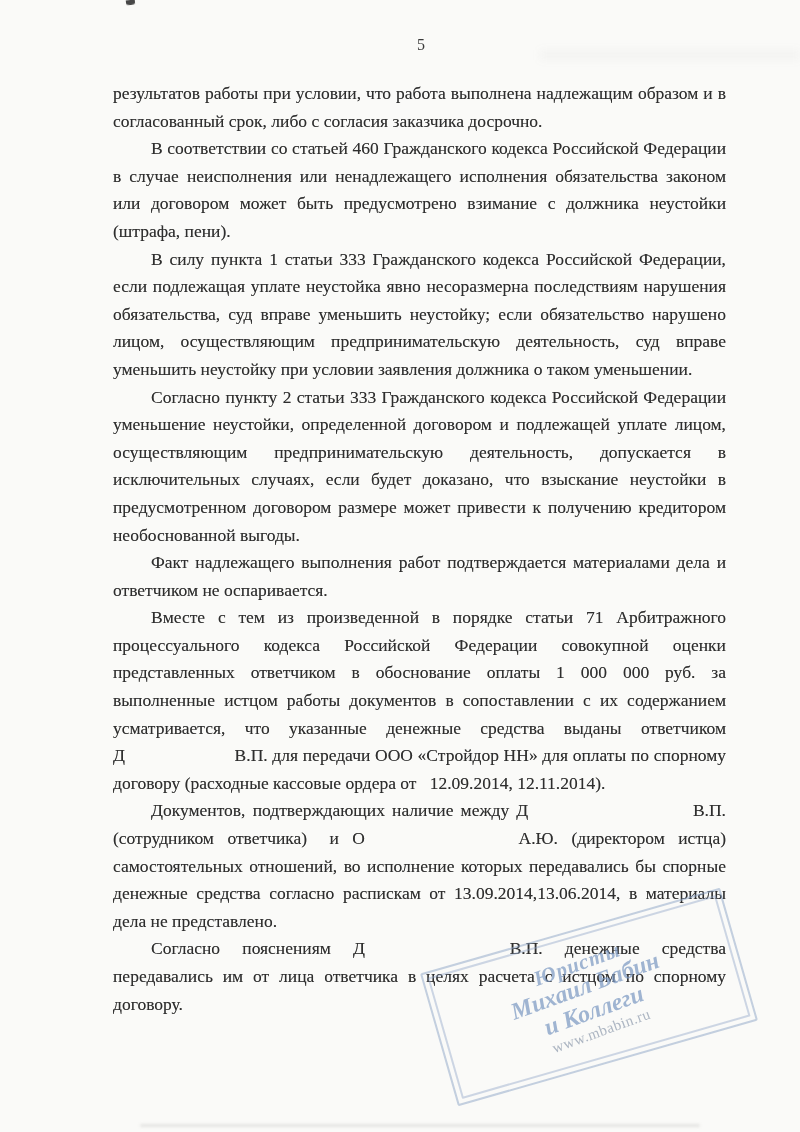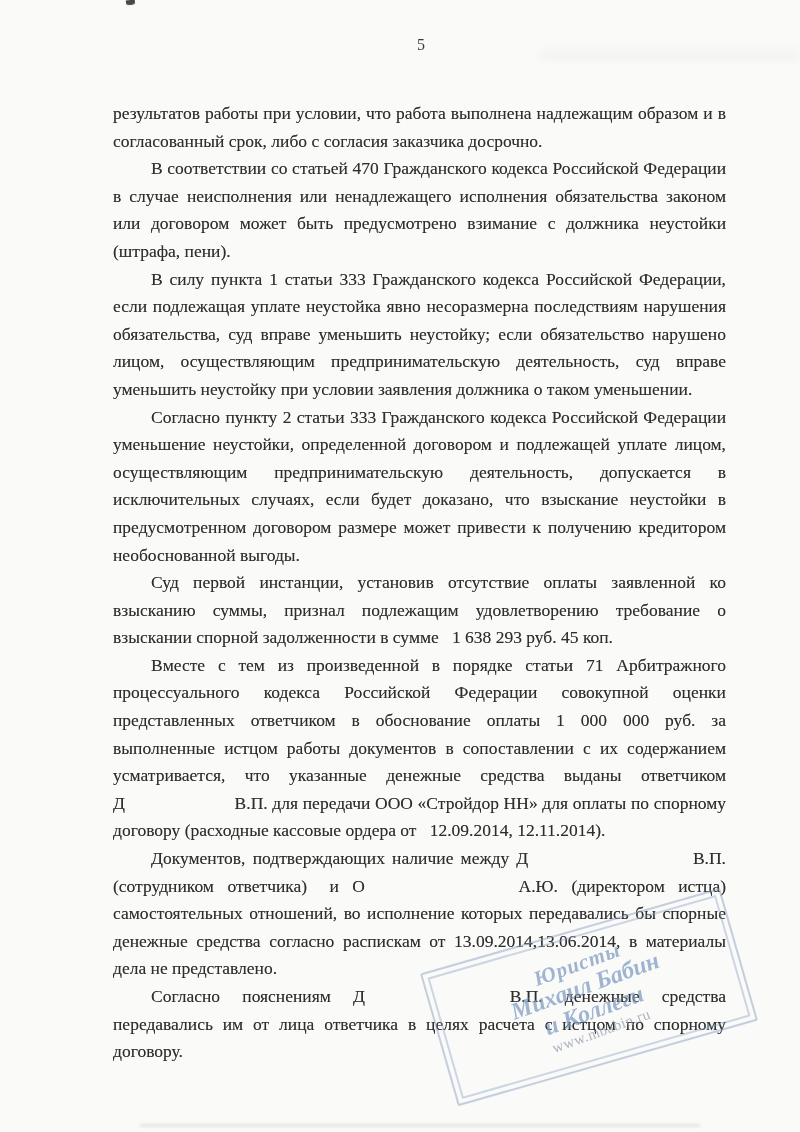--- a/index.html
+++ b/index.html
@@ -24,21 +24,21 @@
     font-size:17.5px;
     line-height:27.6px;
     text-align:justify;
     color:#2e2e2e;
     text-shadow:0 0 0.5px rgba(40,40,40,0.45);
   }
   .body-text p{
     margin:0;
     text-indent:38px;
   }
-  .body-text p.no-indent{ text-indent:0;margin-top:20px; }
+  .body-text p.no-indent{ text-indent:0; }
   
   .stamp{
     position:absolute;
     left:433px;top:928px;
     width:308px;height:134px;
     transform:rotate(-16deg);
     transform-origin:center center;
     border:2px solid rgba(140,163,197,0.50);
     border-radius:2px;
   }
@@ -103,24 +103,24 @@
 
 <div class="page">
 
   <div class="artifact-top-tick"></div>
   <div class="artifact-top-shade"></div>
 
   <div class="page-number">5</div>
 
   <div class="body-text">
     <p class="no-indent">результатов работы при условии, что работа выполнена надлежащим образом и в согласованный срок, либо с согласия заказчика досрочно.</p>
-    <p>В соответствии со статьей 470 Гражданского кодекса Российской Федерации в случае неисполнения или ненадлежащего исполнения обязательства законом или договором может быть предусмотрено взимание с должника неустойки (штрафа, пени).</p>
+    <p>В соответствии со статьей 460 Гражданского кодекса Российской Федерации в случае неисполнения или ненадлежащего исполнения обязательства законом или договором может быть предусмотрено взимание с должника неустойки (штрафа, пени).</p>
     <p>В силу пункта 1 статьи 333 Гражданского кодекса Российской Федерации, если подлежащая уплате неустойка явно несоразмерна последствиям нарушения обязательства, суд вправе уменьшить неустойку; если обязательство нарушено лицом, осуществляющим предпринимательскую деятельность, суд вправе уменьшить неустойку при условии заявления должника о таком уменьшении.</p>
     <p>Согласно пункту 2 статьи 333 Гражданского кодекса Российской Федерации уменьшение неустойки, определенной договором и подлежащей уплате лицом, осуществляющим предпринимательскую деятельность, допускается в исключительных случаях, если будет доказано, что взыскание неустойки в предусмотренном договором размере может привести к получению кредитором необоснованной выгоды.</p>
-    <p>Суд первой инстанции, установив отсутствие оплаты заявленной ко взысканию суммы, признал подлежащим удовлетворению требование о взыскании спорной задолженности в сумме  1&nbsp;638&nbsp;293 руб. 45 коп.</p>
+    <p>Факт надлежащего выполнения работ подтверждается материалами дела и ответчиком не оспаривается.</p>
     <p>Вместе с тем из произведенной в порядке статьи 71 Арбитражного процессуального кодекса Российской Федерации совокупной оценки представленных ответчиком в обоснование оплаты 1&nbsp;000&nbsp;000 руб. за выполненные истцом работы документов в сопоставлении с их содержанием усматривается, что указанные денежные средства выданы ответчиком Д       В.П. для передачи ООО «Стройдор НН» для оплаты по спорному договору (расходные кассовые ордера от  12.09.2014, 12.11.2014).</p>
     <p>Документов, подтверждающих наличие между Д          В.П. (сотрудником ответчика)  и О         А.Ю. (директором истца) самостоятельных отношений, во исполнение которых передавались бы спорные денежные средства согласно распискам от 13.09.2014,13.06.2014, в материалы дела не представлено.</p>
     <p>Согласно пояснениям Д        В.П. денежные средства передавались им от лица ответчика в целях расчета с истцом по спорному договору.</p>
 
   </div>
 
   <div class="stamp">
     <div class="stamp-inner">
       <div class="stamp-text">
         <div class="stamp-line1">Юристы</div>

